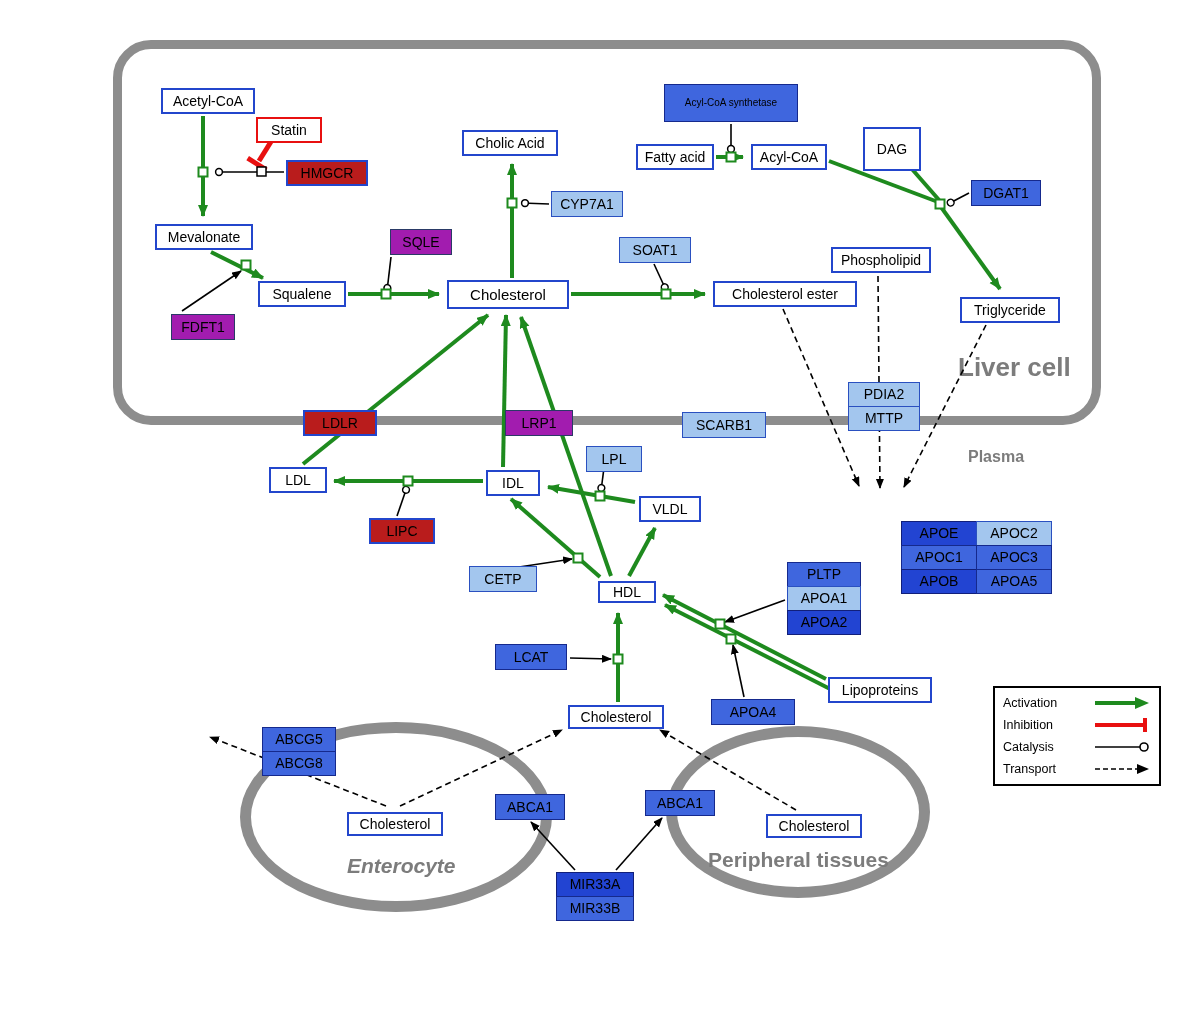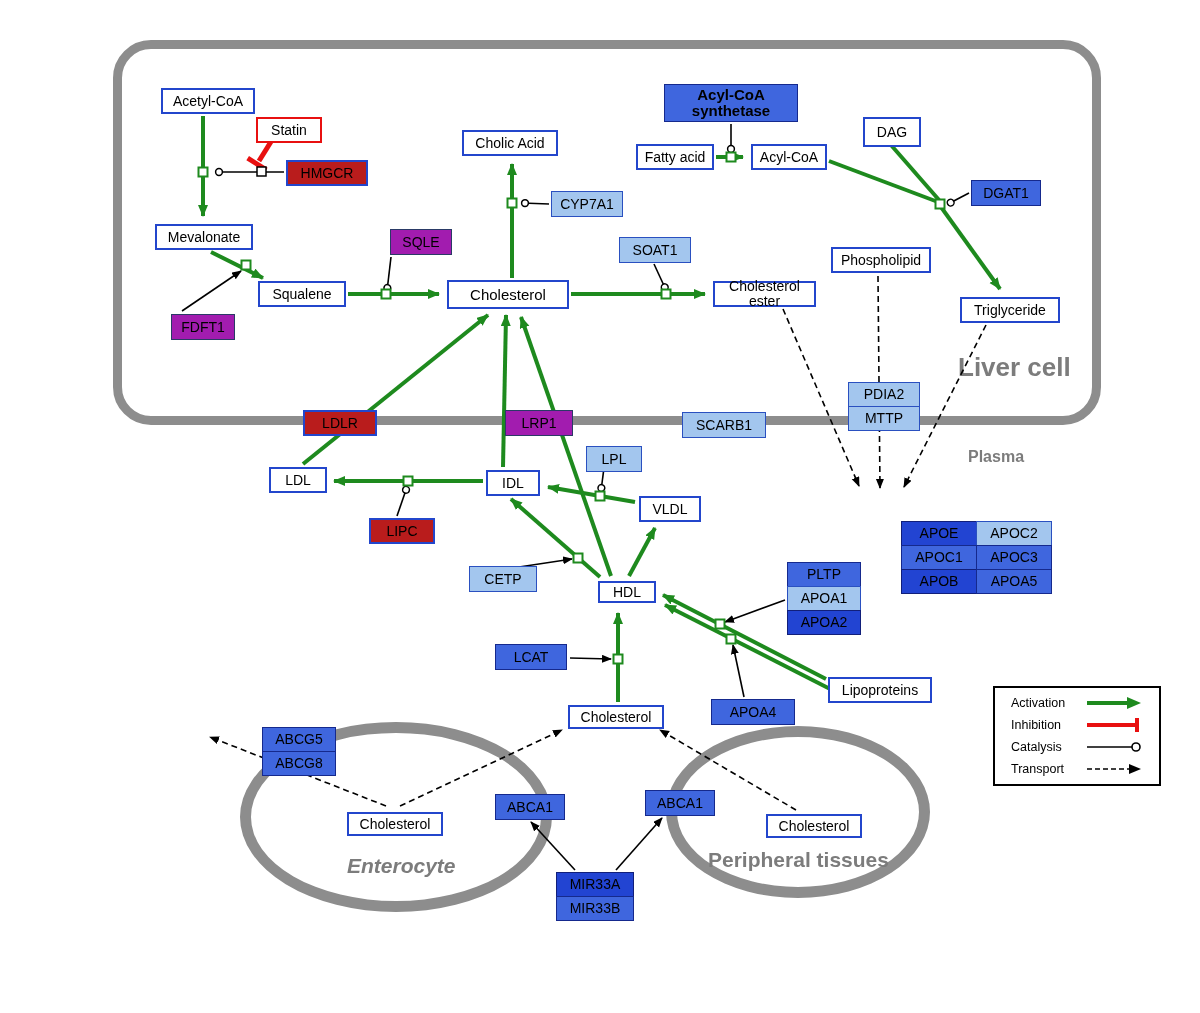--- a/index.html
+++ b/index.html
@@ -18,23 +18,23 @@
   .node{position:absolute;box-sizing:border-box;display:flex;align-items:center;justify-content:center;
         text-align:center;font-size:14px;line-height:1.05;background:#fff;border:2px solid #2346cc;
         color:#000;z-index:3;}
   .yellow{background:#b91c1c;}
   .pale{background:#a21caf;border-width:1.5px;border-color:#2a3a66;margin-left:28px;}
   .lblue{background:#a3c6ee;border-width:1.5px;border-color:#2a50c0;}
   .blue{background:#3f66de;border-width:1.5px;border-color:#15298d;}
   .dblue{background:#2244d2;border-width:1.5px;border-color:#111f7a;}
   .redborder{border-color:#e81010;border-width:2.5px;}
   .big{font-size:15px;border-width:2.5px;}
-  .small{font-size:15px;font-weight:bold;}
+  .small{font-size:10px;}
   #legend{position:absolute;left:993px;top:686px;width:168px;height:100px;border:2px solid #000;
-          background:#fff;z-index:3;box-sizing:border-box;padding:5px 16px;display:flex;
+          background:#fff;z-index:3;box-sizing:border-box;padding:5px 8px;display:flex;
           flex-direction:column;justify-content:space-between;}
   .lrow{display:flex;align-items:center;justify-content:space-between;height:20px;}
   .lrow span{font-size:12.5px;color:#000;}
 </style>
 </head>
 <body>
 
 <div id="canvas">
 
   <div id="liver-shape" class="compartment"></div>
@@ -138,25 +138,25 @@
   <div class="node redborder" style="left:256px;top:117px;width:66px;height:26px">Statin</div>
   <div class="node yellow" style="left:286px;top:160px;width:82px;height:26px">HMGCR</div>
   <div class="node" style="left:155px;top:224px;width:98px;height:26px">Mevalonate</div>
   <div class="node pale" style="left:143px;top:314px;width:64px;height:26px">FDFT1</div>
   <div class="node" style="left:258px;top:281px;width:88px;height:26px">Squalene</div>
   <div class="node pale" style="left:362px;top:229px;width:62px;height:26px">SQLE</div>
   <div class="node big" style="left:447px;top:280px;width:122px;height:29px">Cholesterol</div>
   <div class="node" style="left:462px;top:130px;width:96px;height:26px">Cholic Acid</div>
   <div class="node lblue" style="left:551px;top:191px;width:72px;height:26px">CYP7A1</div>
   <div class="node lblue" style="left:619px;top:237px;width:72px;height:26px">SOAT1</div>
-  <div class="node" style="left:713px;top:281px;width:103px;height:26px">Cholesterol ester</div>
+  <div class="node" style="left:713px;top:281px;width:144px;height:26px">Cholesterol ester</div>
   <div class="node blue small" style="left:664px;top:84px;width:134px;height:38px">Acyl-CoA synthetase</div>
   <div class="node" style="left:636px;top:144px;width:78px;height:26px">Fatty acid</div>
   <div class="node" style="left:751px;top:144px;width:76px;height:26px">Acyl-CoA</div>
-  <div class="node" style="left:863px;top:117px;width:58px;height:30px">DAG</div>
+  <div class="node" style="left:863px;top:127px;width:58px;height:44px">DAG</div>
   <div class="node blue" style="left:971px;top:180px;width:70px;height:26px">DGAT1</div>
   <div class="node" style="left:831px;top:247px;width:100px;height:26px">Phospholipid</div>
   <div class="node" style="left:960px;top:297px;width:100px;height:26px">Triglyceride</div>
   <div class="node lblue" style="left:848px;top:382px;width:72px;height:25px">PDIA2</div>
   <div class="node lblue" style="left:848px;top:406px;width:72px;height:25px">MTTP</div>
   <div class="node yellow" style="left:303px;top:410px;width:74px;height:26px">LDLR</div>
   <div class="node pale" style="left:477px;top:410px;width:68px;height:26px">LRP1</div>
   <div class="node lblue" style="left:682px;top:412px;width:84px;height:26px">SCARB1</div>
   <div class="node" style="left:269px;top:467px;width:58px;height:26px">LDL</div>
   <div class="node" style="left:486px;top:470px;width:54px;height:26px">IDL</div>

